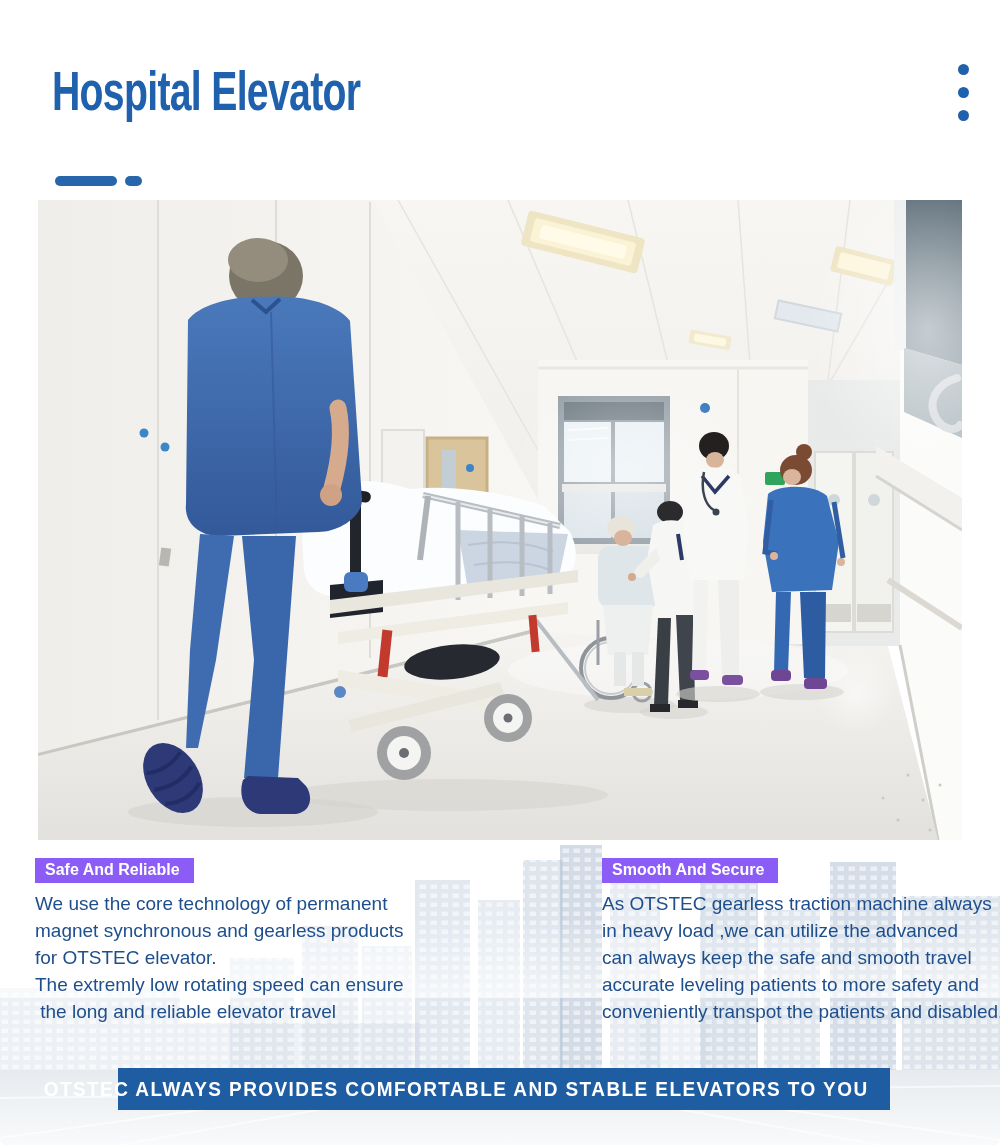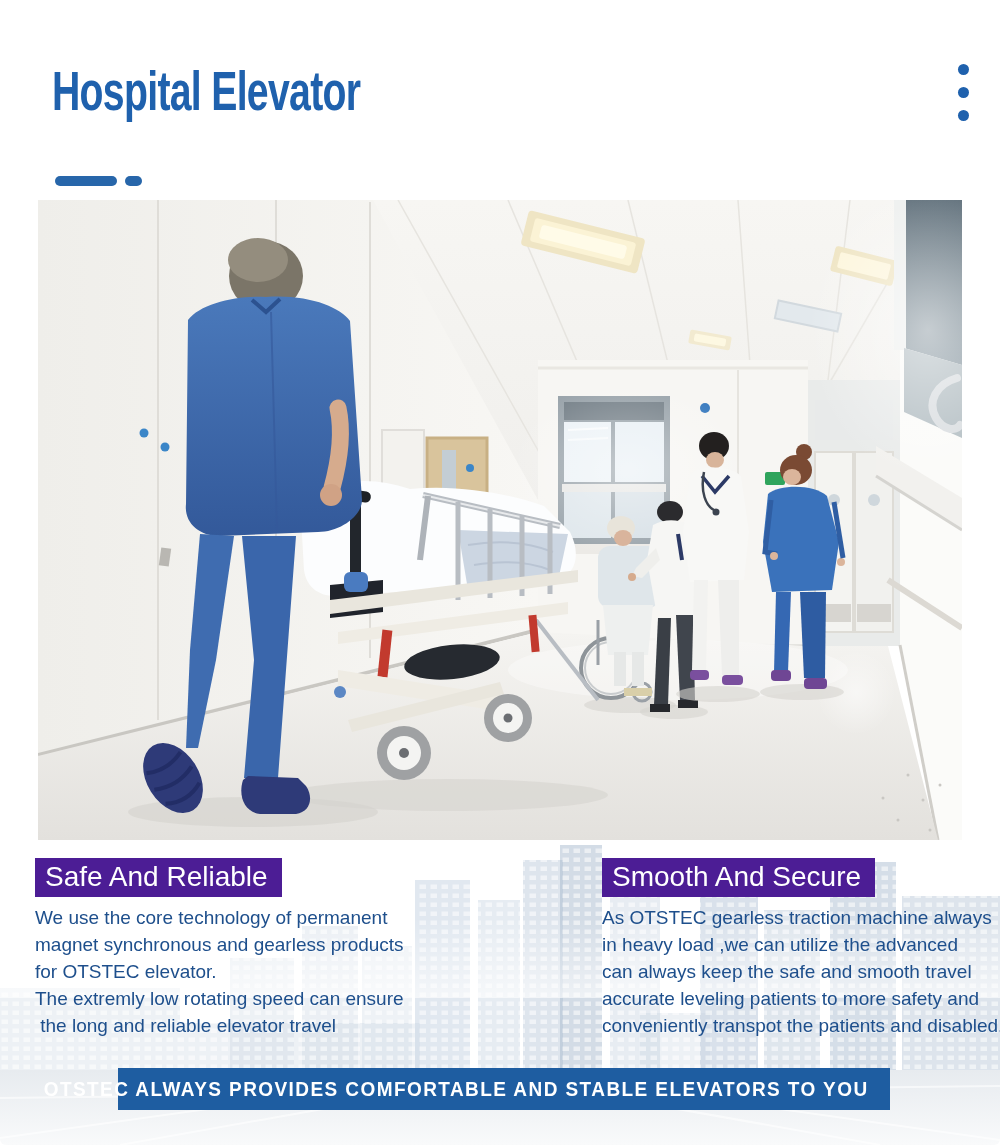--- a/index.html
+++ b/index.html
@@ -16,21 +16,21 @@
   .divider .pill{position:absolute;top:0;height:10px;border-radius:5px;background:#2766aa;}
   .divider .p1{left:0;width:62px;}
   .divider .p2{left:70px;width:17px;}
   
   .photo{position:absolute;left:38px;top:200px;width:924px;height:640px;}
   
   .skyline{position:absolute;left:0;top:838px;width:1000px;height:307px;}
   .col{position:absolute;width:470px;}
   .col-left{left:35px;top:858px;}
   .col-right{left:602px;top:858px;width:390px;}
-  .badge{display:inline-block;background:#4c1d95;color:#ffffff;font-size:28px;font-weight:400;
+  .badge{display:inline-block;background:#8b5cf6;color:#ffffff;font-size:16px;font-weight:700;
          padding:3px 14px 4px 10px;white-space:nowrap;}
   .p-lines{margin-top:7px;color:#1e4f8c;font-size:19px;line-height:27px;}
   .p-line{white-space:pre;}
   .banner{position:absolute;left:118px;top:1068px;width:772px;height:42px;background:#1e5da1;
           display:flex;align-items:center;justify-content:flex-end;}
   .banner span{color:#ffffff;font-size:20px;font-weight:700;letter-spacing:1.5px;white-space:nowrap;
                transform:scaleX(.95);}
 </style>
 </head>
 <body>

